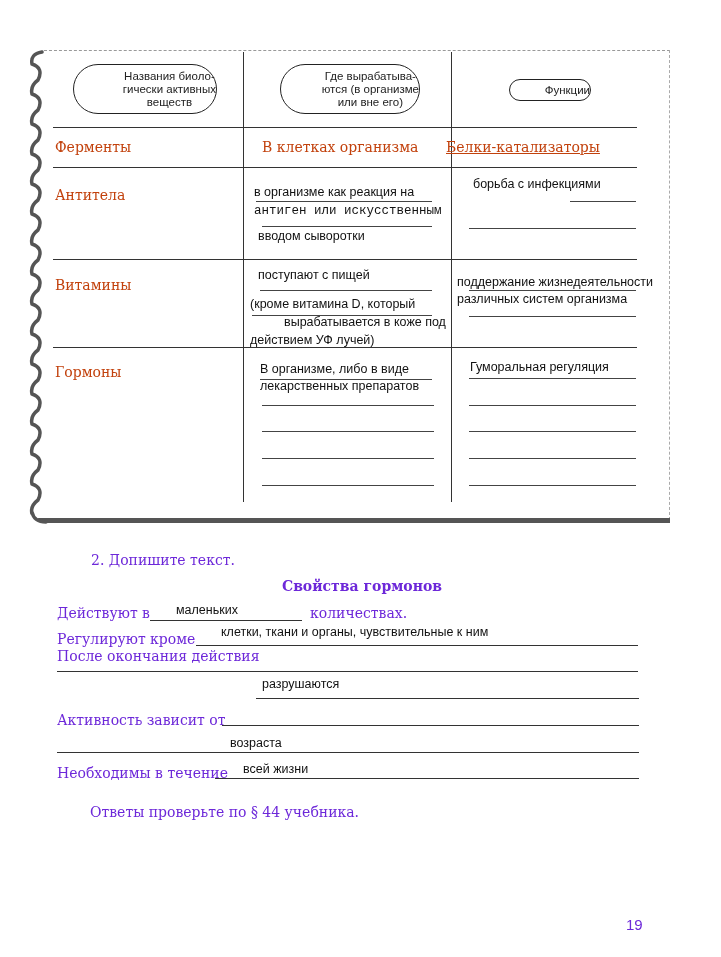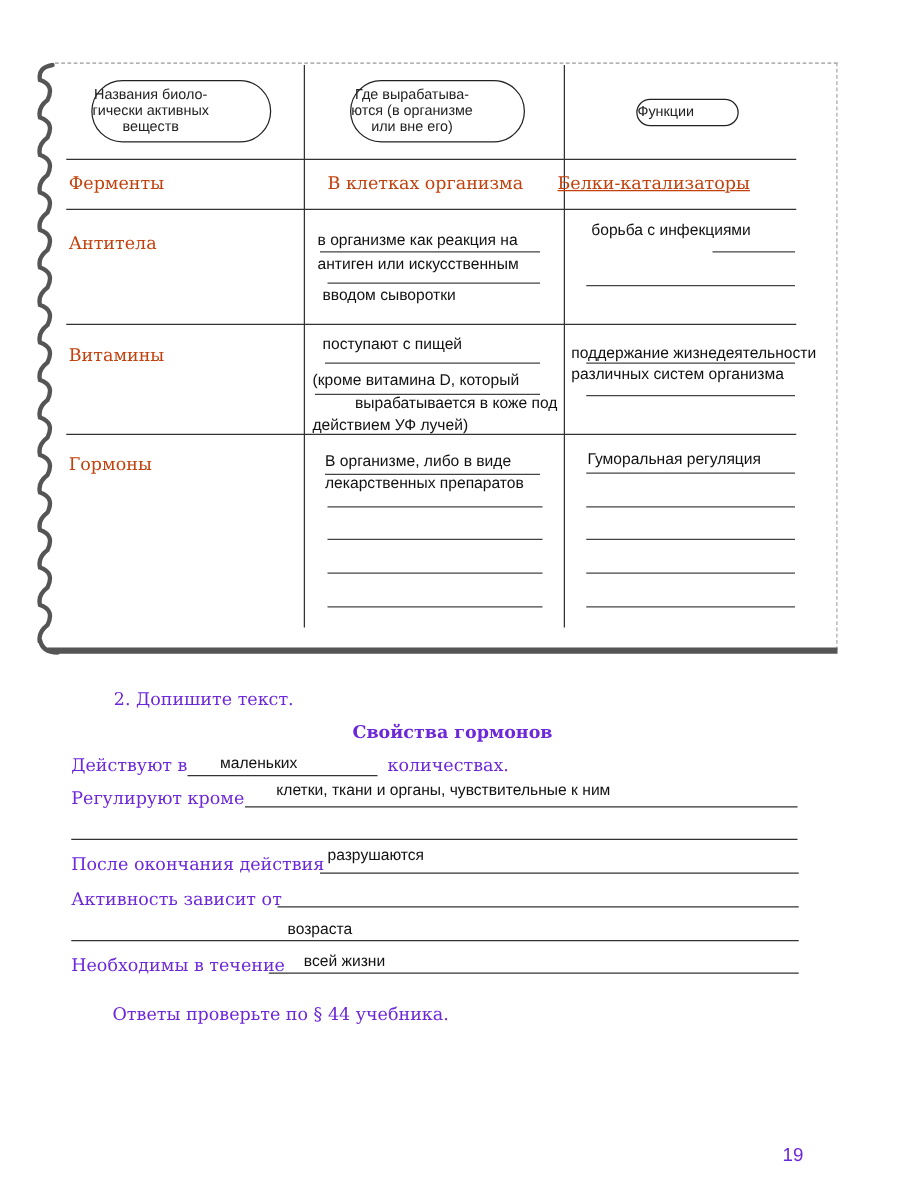--- a/index.html
+++ b/index.html
@@ -12,21 +12,21 @@
   .sheet-top { position: absolute; left: 20px; top: 0; width: 626px; height: 0; border-top: 1px dashed #999; }
   .sheet-bottom { position: absolute; left: 14px; top: 468px; width: 632px; height: 5px; background: #555; border-radius: 0 0 0 8px; }
   .sheet-right { position: absolute; left: 645px; top: 0; height: 470px; border-left: 1px dashed #aaa; }
   .spiral { position: absolute; left: 0; top: 0; width: 30px; height: 475px; }
 
   .vline { position: absolute; width: 0; border-left: 1.3px solid #333; }
   .hline { position: absolute; height: 0; border-top: 1.3px solid #333; }
   .uline { position: absolute; height: 0; border-top: 1px solid #444; }
 
   .pill { position: absolute; border: 1.3px solid #222; border-radius: 40px; text-align: center;
-          font-size: 11.5px; line-height: 13px; display: flex; align-items: center; justify-content: flex-start; }
+          font-size: 11.5px; line-height: 13px; display: flex; align-items: center; justify-content: flex-end; }
 
   .row-label { position: absolute; font-size: 14px; color: #c2410c; }
   .hand { position: absolute; font-size: 12.5px; color: #111; white-space: nowrap; }
 
   .q-line { position: absolute; height: 0; border-top: 1px solid #333; }
   .q-label { position: absolute; font-size: 14px; color: #6d28d9; white-space: nowrap; }
 </style>
 </head>
 <body>
 
@@ -60,21 +60,21 @@
 <div class="hline" style="left:53px; top:167px; width:584px;"></div>
 <div class="hline" style="left:53px; top:259px; width:584px;"></div>
 <div class="hline" style="left:53px; top:347px; width:584px;"></div>
 
 <div class="row-label serif" style="left:55px; top:139px;">Ферменты</div>
 <div class="row-label serif" style="left:262px; top:139px;">В клетках организма</div>
 <div class="row-label serif" style="left:446px; top:139px;text-decoration:underline;">Белки-катализаторы</div>
 
 <div class="row-label serif" style="left:55px; top:187px;">Антитела</div>
 <div class="hand sans" style="left:254px; top:185px;">в организме как реакция на</div>
-<div class="hand sans" style="left:254px; top:204px;">антиген или искусственным</div>
+<div class="hand sans" style="left:254px; top:204px;font-family:Liberation Mono, monospace;">антиген или искусственным</div>
 <div class="hand sans" style="left:258px; top:229px;">вводом сыворотки</div>
 <div class="uline" style="left:256px; top:201px; width:176px;"></div>
 <div class="uline" style="left:262px; top:226px; width:170px;"></div>
 <div class="hand sans" style="left:473px; top:177px;">борьба с инфекциями</div>
 <div class="uline" style="left:570px; top:201px; width:66px;"></div>
 <div class="uline" style="left:469px; top:228px; width:167px;"></div>
 
 <div class="row-label serif" style="left:55px; top:277px;">Витамины</div>
 <div class="hand sans" style="left:258px; top:268px;">поступают с пищей</div>
 <div class="uline" style="left:260px; top:290px; width:172px;"></div>
@@ -108,21 +108,21 @@
 <div class="q-label serif" style="left:57px; top:605px;">Действуют в</div>
 <div class="q-line" style="left:150px; top:620px; width:152px;"></div>
 <div class="hand sans" style="left:176px; top:603px;">маленьких</div>
 <div class="q-label serif" style="left:310px; top:605px;">количествах.</div>
 
 <div class="q-label serif" style="left:57px; top:631px;">Регулируют кроме</div>
 <div class="q-line" style="left:196px; top:645px; width:442px;"></div>
 <div class="hand sans" style="left:221px; top:625px;">клетки, ткани и органы, чувствительные к ним</div>
 <div class="q-line" style="left:57px; top:671px; width:581px;"></div>
 
-<div class="q-label serif" style="left:57px; top:684px;">После окончания действия</div>
+<div class="q-label serif" style="left:57px; top:648px;">После окончания действия</div>
 <div class="q-line" style="left:256px; top:698px; width:383px;"></div>
 <div class="hand sans" style="left:262px; top:677px;">разрушаются</div>
 
 <div class="q-label serif" style="left:57px; top:712px;">Активность зависит от</div>
 <div class="q-line" style="left:222px; top:725px; width:417px;"></div>
 <div class="hand sans" style="left:230px; top:736px;">возраста</div>
 <div class="q-line" style="left:57px; top:752px; width:582px;"></div>
 
 <div class="q-label serif" style="left:57px; top:765px;">Необходимы в течение</div>
 <div class="q-line" style="left:215px; top:778px; width:424px;"></div>

